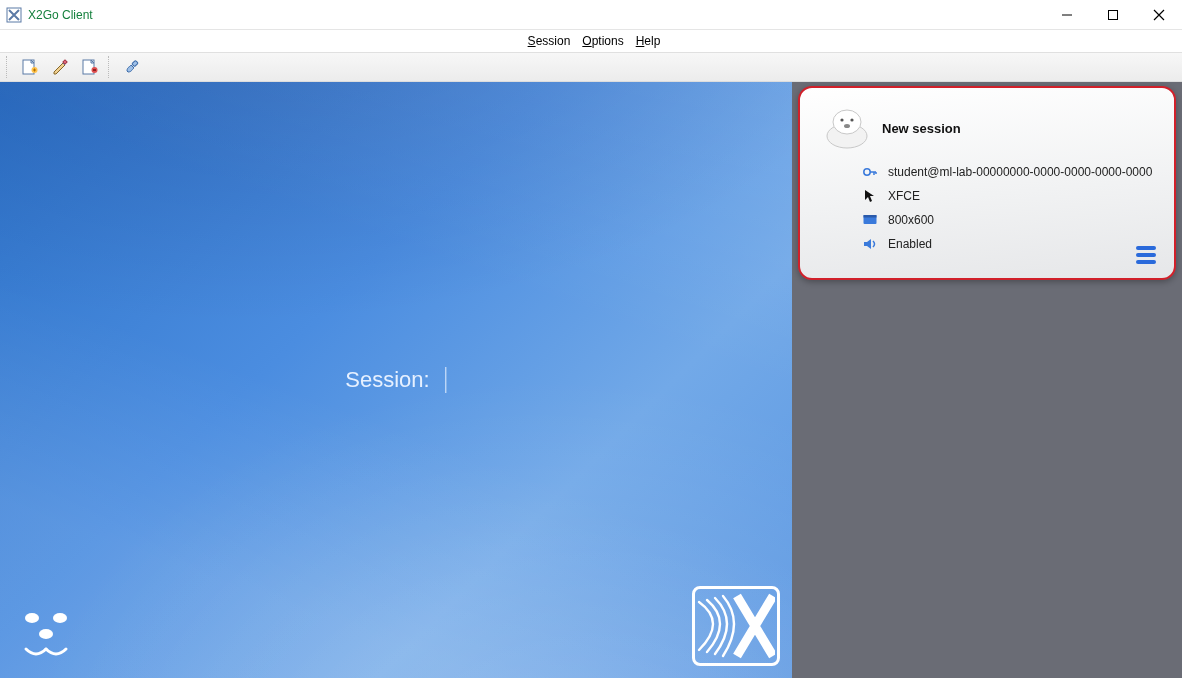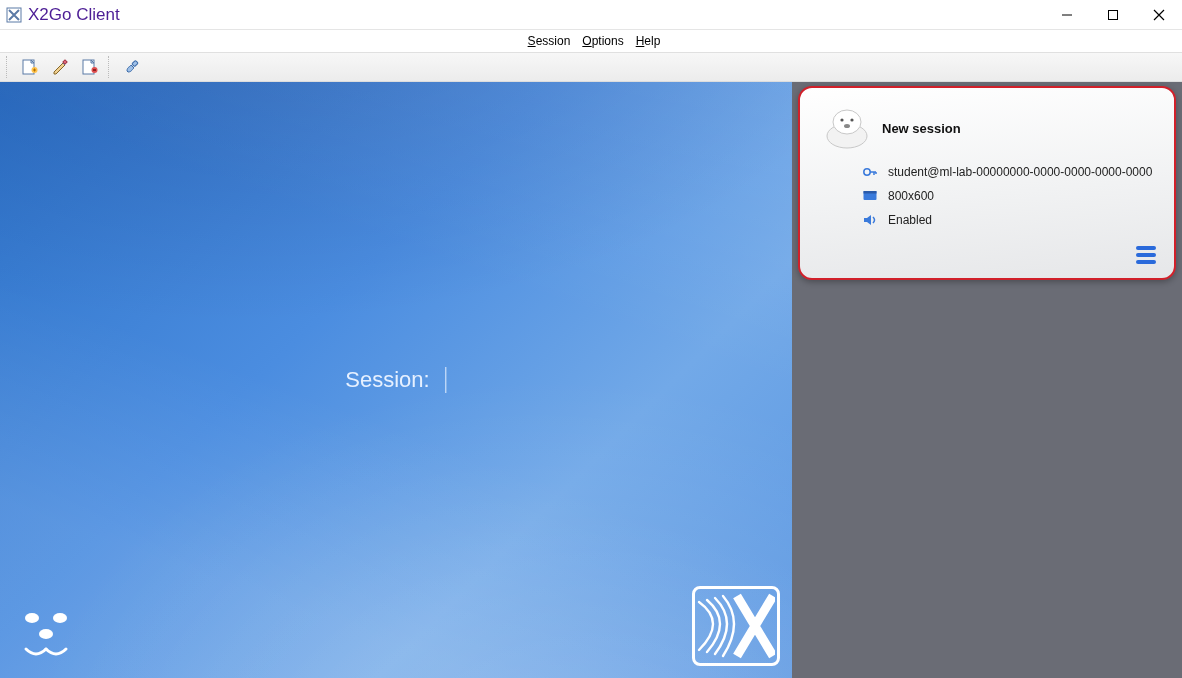--- a/index.html
+++ b/index.html
@@ -1,21 +1,21 @@
 <!DOCTYPE html>
 <html><head>
 <meta charset="utf-8">
 <style>
   * { box-sizing: border-box; margin: 0; padding: 0; font-family: "Segoe UI", Tahoma, sans-serif; }
   html, body { width: 1182px; height: 678px; overflow: hidden; background: #fff; }
 
   
   .titlebar { height: 30px; display: flex; align-items: center; border-bottom: 1px solid #e5e5e5; padding-left: 6px; }
   .titlebar .app-icon { width: 16px; height: 16px; margin-right: 6px; display:flex; align-items:center; justify-content:center; }
-  .titlebar .title { font-size: 17px; color: #4c1d95; flex: 0 0 auto; }
+  .titlebar .title { font-size: 12px; color: #15803d; flex: 0 0 auto; }
   .titlebar .spacer { flex: 1; }
   .winbtn { width: 46px; height: 30px; display: flex; align-items: center; justify-content: center; }
   .winbtn svg { width: 12px; height: 12px; }
 
   
   .menubar { height: 22px; display: flex; align-items: center; padding-left: 6px; gap: 12px; font-size: 12px; justify-content: center; }
   .menuitem { cursor: default; }
   .menuitem .u { text-decoration: underline; }
 
   
@@ -175,20 +175,28 @@
               <svg width="16" height="16" viewBox="0 0 16 16">
                   <circle cx="5" cy="8" r="3.2" fill="none" stroke="#3a7adb" stroke-width="1.5"></circle>
                   <path d="M8 8 H14 M12 8 V11 M14 8 V10" stroke="#3a7adb" stroke-width="1.5" fill="none"></path>
                 </svg>
             </span>
             <span>student@ml-lab-00000000-0000-0000-0000-00000000</span>
           </div>
           <div class="card-row">
             <span class="ico">
               <svg width="16" height="16" viewBox="0 0 16 16">
+                  <path d="M3 2 L3 12 L6 9 L8 14 L10 13 L8 8 L12 8 Z" fill="#111"></path>
+                </svg>
+            </span>
+            <span>XFCE</span>
+          </div>
+          <div class="card-row">
+            <span class="ico">
+              <svg width="16" height="16" viewBox="0 0 16 16">
                   <rect x="1.5" y="3" width="13" height="9" rx="1" fill="#3a7adb"></rect>
                   <rect x="1.5" y="3" width="13" height="2.5" fill="#2a5aaa"></rect>
                 </svg>
             </span>
             <span>800x600</span>
           </div>
           <div class="card-row">
             <span class="ico">
               <svg width="16" height="16" viewBox="0 0 16 16">
                   <path d="M2 6 H5 L9 3 V13 L5 10 H2 Z" fill="#3a7adb"></path>

